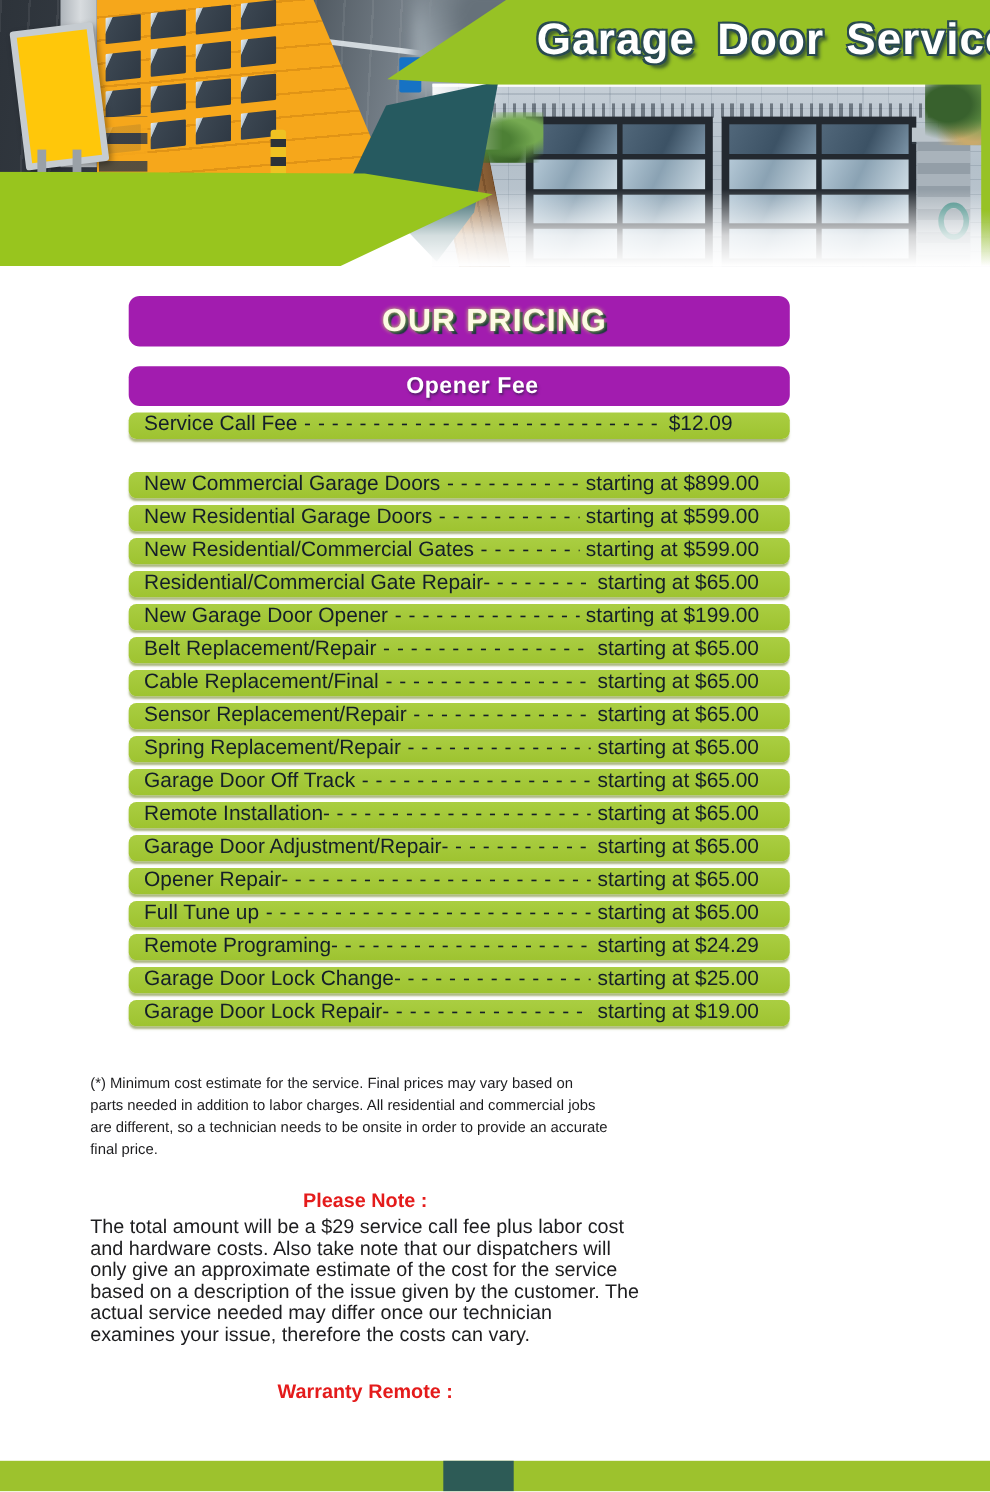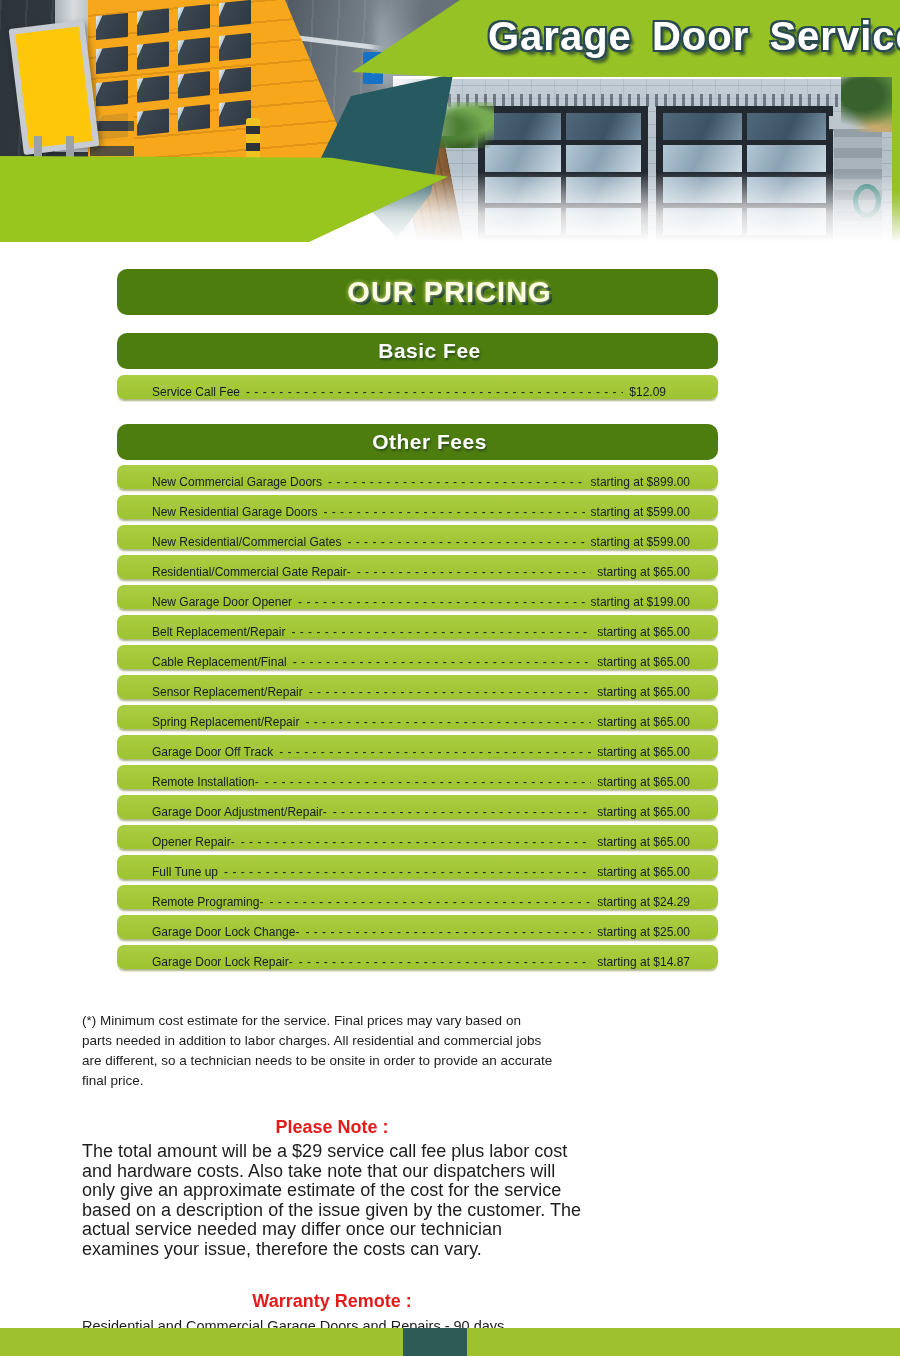--- a/index.html
+++ b/index.html
@@ -93,30 +93,30 @@
     clip-path:polygon(460px 0,900px 0,900px 77px,448px 77px,352px 72px);}
   .green-strip{position:absolute;z-index:4;right:0;top:70px;width:8px;height:172px;
     background:linear-gradient(180deg,#97c225 70%,rgba(151,194,37,0) 100%);}
   .hero-title{position:absolute;z-index:6;left:488px;top:14px;width:400px;
     font-size:40px;font-weight:bold;color:#fff;letter-spacing:1px;word-spacing:8px;white-space:nowrap;
     text-shadow:-2px -2px 0 #294a50,2px -2px 0 #294a50,-2px 2px 0 #294a50,2px 2px 0 #294a50,
                 4px 5px 3px rgba(18,45,50,.65);}
 
   
   .pricing-col{position:relative;margin:27px 0 0 117px;width:601px;}
-  .tbar{background:#4d7c0f;border-radius:10px;color:#fff;text-align:center;font-weight:bold;}
+  .tbar{background:#a21caf;border-radius:10px;color:#fff;text-align:center;font-weight:bold;}
   .tbar.main{height:46px;line-height:46px;font-size:29px;letter-spacing:1px;color:#fcfbe4;margin-bottom:18px;}
   .tbar.main span{position:relative;left:32px;text-shadow:0 0 4px #cde36d,3px 3px 1px #14333a;}
   .tbar.sub{height:36px;line-height:36px;font-size:21px;letter-spacing:.5px;}
   .tbar.sub span{position:relative;left:12px;text-shadow:1px 2px 2px rgba(10,35,40,.5);}
   .gap6{height:6px;} .gap19{height:19px;} .gap5{height:5px;}
-  .fee-row{display:flex;align-items:flex-end;height:24px;border-radius:7px;margin-bottom:6px;
-    padding:0 28px 0 35px;background:linear-gradient(180deg,#aace42,#9ec330);
+  .fee-row{display:flex;align-items:flex-start;height:24px;border-radius:7px;margin-bottom:6px;
+    padding:0 28px 0 14px;background:linear-gradient(180deg,#aace42,#9ec330);
     box-shadow:0 3px 2px -1px rgba(100,120,25,.55);
-    font-size:12px;color:#141e29;}
+    font-size:19px;color:#141e29;}
   .fee-label{white-space:nowrap;}
   .leader{flex:1 1 auto;overflow:hidden;white-space:nowrap;margin:0 6px;letter-spacing:.5px;}
   .fee-price{white-space:nowrap;}
   #basic-rows .fee-price{margin-right:24px;}
 
   
   .notes{position:relative;margin:42px 0 0 82px;width:500px;color:#1d1d1f;}
   .footnote{margin:0;width:472px;font-size:13.5px;line-height:20px;}
   .red-head{margin:26px 0 0 0;text-align:center;color:#e41b1b;font-size:18px;font-weight:bold;}
   .note-body{margin:4px 0 0 0;font-size:18px;line-height:19.5px;}
@@ -204,31 +204,30 @@
     <div class="teal-shape"></div>
     <div class="fade-bottom"></div>
     <div class="green-wedge"></div>
     <div class="green-band"></div>
     <div class="green-strip"></div>
     <div class="hero-title"><span>Garage Door Service</span></div>
   </div>
 
   <div class="pricing-col">
     <div class="tbar main"><span>OUR PRICING</span></div>
-    <div class="tbar sub"><span>Basic Fee</span></div>
+    <div class="tbar sub"><span>Opener Fee</span></div>
     <div class="gap6"></div>
     <div id="basic-rows">
   <div class="fee-row">
     <span class="fee-label">Service Call Fee</span>
     <span class="leader">- - - - - - - - - - - - - - - - - - - - - - - - - - - - - - - - - - - - - - - - - - - - - - - - - - - - - - - - - - - - - - - - - - - - - - - - - - - - - - - - - - - - - - - - - - </span>
     <span class="fee-price">$12.09</span>
   </div>
 </div>
     <div class="gap19"></div>
-    <div class="tbar sub"><span>Other Fees</span></div>
     <div class="gap5"></div>
     <div id="other-rows">
   <div class="fee-row">
     <span class="fee-label">New Commercial Garage Doors</span>
     <span class="leader">- - - - - - - - - - - - - - - - - - - - - - - - - - - - - - - - - - - - - - - - - - - - - - - - - - - - - - - - - - - - - - - - - - - - - - - - - - - - - - - - - - - - - - - - - - </span>
     <span class="fee-price">starting at $899.00</span>
   </div>
 
   <div class="fee-row">
     <span class="fee-label">New Residential Garage Doors</span>
@@ -316,29 +315,28 @@
 
   <div class="fee-row">
     <span class="fee-label">Garage Door Lock Change-</span>
     <span class="leader">- - - - - - - - - - - - - - - - - - - - - - - - - - - - - - - - - - - - - - - - - - - - - - - - - - - - - - - - - - - - - - - - - - - - - - - - - - - - - - - - - - - - - - - - - - </span>
     <span class="fee-price">starting at $25.00</span>
   </div>
 
   <div class="fee-row">
     <span class="fee-label">Garage Door Lock Repair-</span>
     <span class="leader">- - - - - - - - - - - - - - - - - - - - - - - - - - - - - - - - - - - - - - - - - - - - - - - - - - - - - - - - - - - - - - - - - - - - - - - - - - - - - - - - - - - - - - - - - - </span>
-    <span class="fee-price">starting at $14.87</span>
+    <span class="fee-price">starting at $19.00</span>
   </div>
 </div>
   </div>
 
   <div class="notes">
     <p class="footnote">(*) Minimum cost estimate for the service. Final prices may vary based on parts needed in addition to labor charges. All residential and commercial jobs are different, so a technician needs to be onsite in order to provide an accurate final price.</p>
     <h4 class="red-head">Please Note :</h4>
     <p class="note-body">The total amount will be a $29 service call fee plus labor cost and hardware costs. Also take note that our dispatchers will only give an approximate estimate of the cost for the service based on a description of the issue given by the customer. The actual service needed may differ once our technician examines your issue, therefore the costs can vary.</p>
     <h4 class="red-head warranty">Warranty Remote :</h4>
-    <p class="warranty-body">Residential and Commercial Garage Doors and Repairs - 90 days</p>
   </div>
 
   <div class="bottom-bar">
     <div class="bar-square"></div>
   </div>
 </div>
 
 </body></html>

